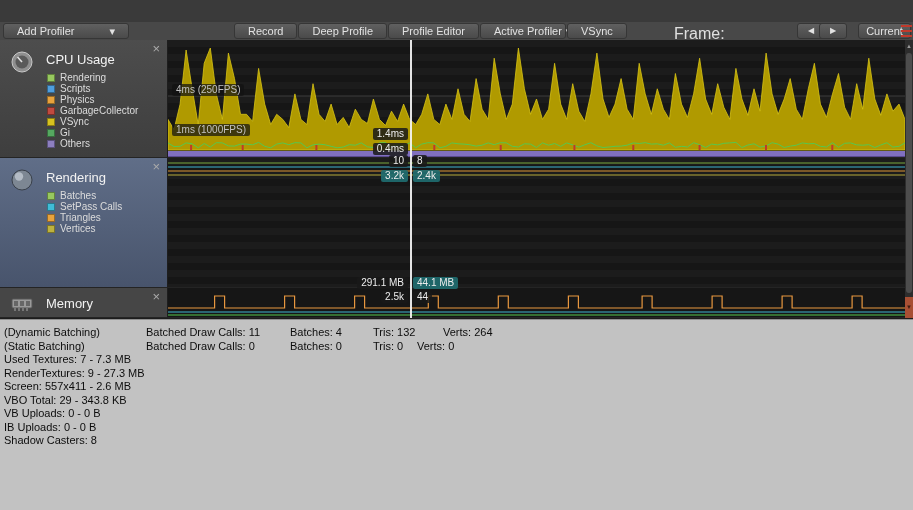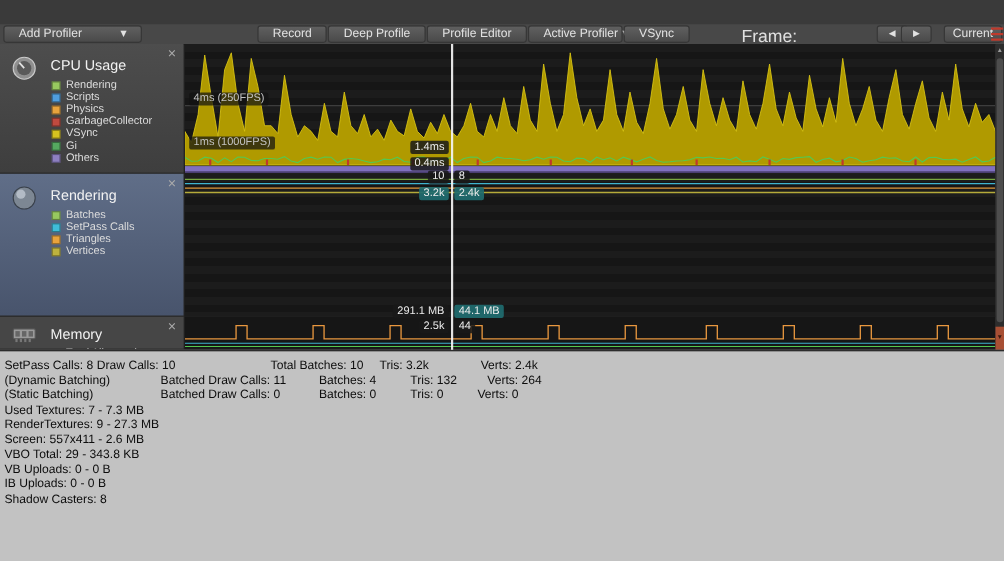--- a/index.html
+++ b/index.html
@@ -260,39 +260,32 @@
   <div class="badge b-left-align b-mem2">44</div>
 
   <div class="scrollbar">
     <div class="sb-up">▲</div>
     <div class="sb-thumb"></div>
     <div class="sb-down">▼</div>
   </div>
 
   <div class="stats">
     <div class="srow">
-      <span style="left:4px">SetPass Calls: 8</span>
-      <span style="left:88px">Draw Calls: 10</span>
-      <span style="left:246px">Total Batches: 10</span>
-      <span style="left:345px">Tris: 3.2k</span>
-      <span style="left:437px">Verts: 2.4k</span>
-    </div>
-    <div class="srow">
       <span style="left:4px">(Dynamic Batching)</span>
       <span style="left:146px">Batched Draw Calls: 11</span>
       <span style="left:290px">Batches: 4</span>
       <span style="left:373px">Tris: 132</span>
       <span style="left:443px">Verts: 264</span>
     </div>
     <div class="srow">
       <span style="left:4px">(Static Batching)</span>
       <span style="left:146px">Batched Draw Calls: 0</span>
       <span style="left:290px">Batches: 0</span>
       <span style="left:373px">Tris: 0</span>
-      <span style="left:434px">Verts: 0</span>
+      <span style="left:417px">Verts: 0</span>
     </div>
     <div class="sline">Used Textures: 7 - 7.3 MB</div>
     <div class="sline">RenderTextures: 9 - 27.3 MB</div>
     <div class="sline">Screen: 557x411 - 2.6 MB</div>
     <div class="sline">VBO Total: 29 - 343.8 KB</div>
     <div class="sline">VB Uploads: 0 - 0 B</div>
     <div class="sline">IB Uploads: 0 - 0 B</div>
     <div class="sline">Shadow Casters: 8</div>
   </div>
 

